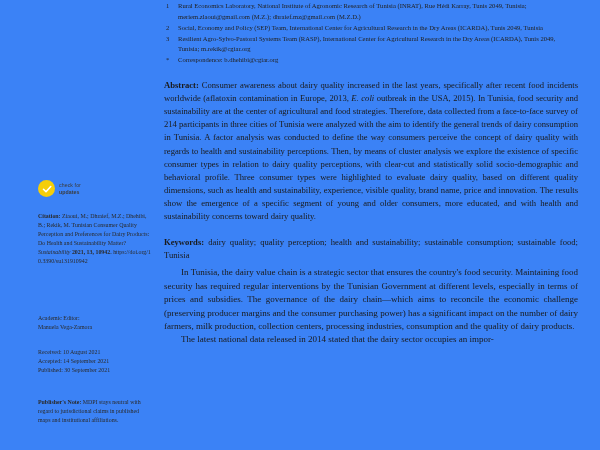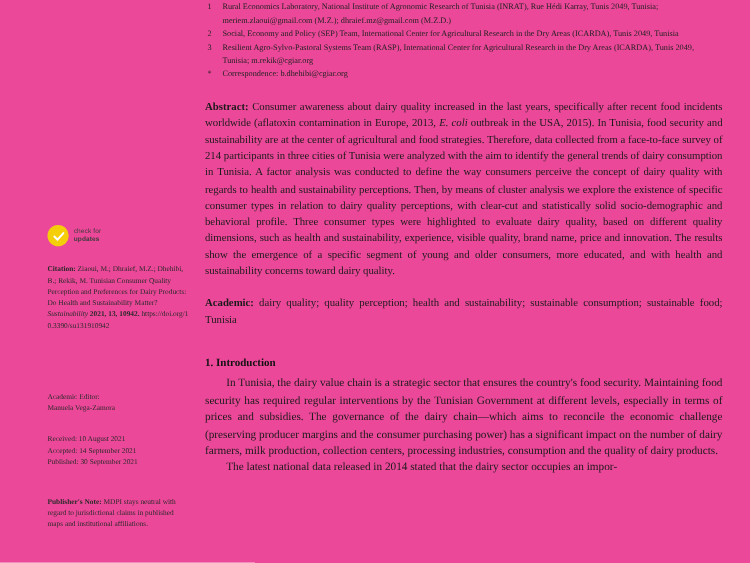--- a/index.html
+++ b/index.html
@@ -11,21 +11,21 @@
     width: 600px;
     height: 450px;
     overflow: hidden;
     font-family: "Liberation Serif", "DejaVu Serif", serif;
     color: #1a1a1a;
     position: relative;
   }
   .page {
     position: absolute;
     inset: 0;
-    background: #ec4899;
+    background: #3b82f6;
     padding-left: 24px;
   }
 
   
   .sidebar {
     position: absolute;
     left: 36px;
     top: 0;
     width: 116px;
     height: 450px;
@@ -204,22 +204,21 @@
         <span class="affil-num">*</span>
         <span class="affil-text">Correspondence: b.dhehibi@cgiar.org</span>
       </div>
     </div>
 
     <div class="abstract">
       <b>Abstract:</b><span> Consumer awareness about dairy quality increased in the last years, specifically after recent food incidents worldwide (aflatoxin contamination in Europe, 2013, </span><i>E. coli</i><span> outbreak in the USA, 2015). In Tunisia, food security and sustainability are at the center of agricultural and food strategies. Therefore, data collected from a face-to-face survey of 214 participants in three cities of Tunisia were analyzed with the aim to identify the general trends of dairy consumption in Tunisia. A factor analysis was conducted to define the way consumers perceive the concept of dairy quality with regards to health and sustainability perceptions. Then, by means of cluster analysis we explore the existence of specific consumer types in relation to dairy quality perceptions, with clear-cut and statistically solid socio-demographic and behavioral profile. Three consumer types were highlighted to evaluate dairy quality, based on different quality dimensions, such as health and sustainability, experience, visible quality, brand name, price and innovation. The results show the emergence of a specific segment of young and older consumers, more educated, and with health and sustainability concerns toward dairy quality.</span>
     </div>
 
     <div class="keywords">
-      <b>Academic:</b><span> dairy quality; quality perception; health and sustainability; sustainable consumption; sustainable food; Tunisia</span>
-    </div>
-
-    <div class="sec-title">1. Introduction</div>
+      <b>Keywords:</b><span> dairy quality; quality perception; health and sustainability; sustainable consumption; sustainable food; Tunisia</span>
+    </div>
+
 
     <div class="body-par">In Tunisia, the dairy value chain is a strategic sector that ensures the country's food security. Maintaining food security has required regular interventions by the Tunisian Government at different levels, especially in terms of prices and subsidies. The governance of the dairy chain—which aims to reconcile the economic challenge (preserving producer margins and the consumer purchasing power) has a significant impact on the number of dairy farmers, milk production, collection centers, processing industries, consumption and the quality of dairy products.</div>
     <div class="body-par last">The latest national data released in 2014 stated that the dairy sector occupies an impor-</div>
 
   </div>
 </div>
 
 </body></html>

